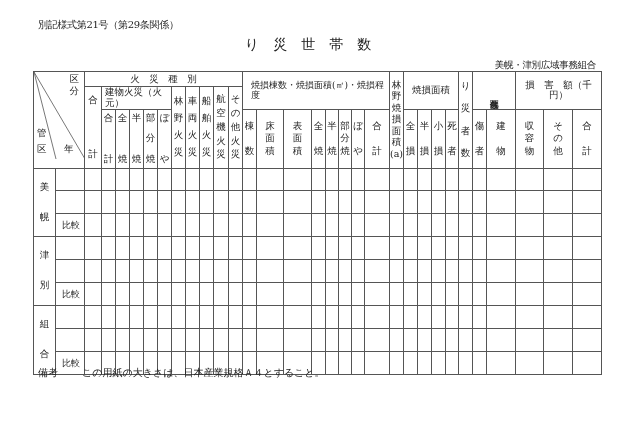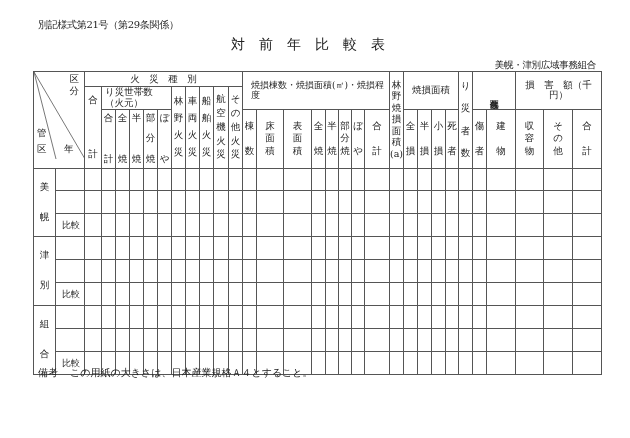--- a/index.html
+++ b/index.html
@@ -3,21 +3,21 @@
 <meta charset="utf-8">
 <style>
   html, body { margin: 0; padding: 0; background: #ffffff; }
   body { width: 630px; height: 438px; position: relative; overflow: hidden;
          font-family: "DejaVu Serif", "Liberation Serif", serif; color: #222; }
   .form-ref { position: absolute; left: 38px; top: 18px; font-size: 10px; letter-spacing: -0.3px; }
   .title { position: absolute; left: 0; width: 630px; top: 36px; text-align: center;
            font-size: 14px; letter-spacing: 14px; }
   .org { position: absolute; right: 34px; top: 59px; font-size: 9.5px; letter-spacing: -0.3px; }
   .note { position: absolute; left: 38px; top: 366px; font-size: 10px; }
-  .note .label { margin-right: 12px; }
+  .note .label { margin-right: 24px; }
   table.grid { position: absolute; left: 33px; top: 71px; border-collapse: collapse; table-layout: fixed; }
   table.grid td { border: 1px solid #555; padding: 0; text-align: center; vertical-align: middle;
                   font-size: 9.5px; line-height: 1.15; overflow: hidden; }
   .vert { display: flex; flex-direction: column; align-items: center; justify-content: space-between; height: 100%; }
   .vert span { display: block; }
   .vt { writing-mode: vertical-rl; text-orientation: upright; letter-spacing: 2px; margin: 0 auto; }
   .corner { position: relative; }
   .corner svg { position: absolute; left: 0; top: 0; }
   .corner .k1 { position: absolute; right: 5px; top: 2px; }
   .corner .k2 { position: absolute; right: 5px; top: 14px; }
@@ -27,21 +27,21 @@
   .cmp { text-align: left !important; padding-left: 6px !important; font-size: 9px !important; }
   .district { font-size: 10px; }
   .district .vert { height: 60px; justify-content: space-around; }
   .stack { display: flex; flex-direction: column; justify-content: space-between; height: 52px; align-items: center; }
   .stack3 { display: flex; flex-direction: column; justify-content: space-between; height: 70px; align-items: center; }
 </style>
 </head>
 <body>
 
 <div class="form-ref">別記様式第21号（第29条関係）</div>
-<div class="title">対前年比較表</div>
+<div class="title">り災世帯数</div>
 <div class="org">美幌・津別広域事務組合</div>
 
 <table class="grid">
   <colgroup>
     <col style="width:22px">
       <col style="width:29px">
     <col style="width:17px">
     <col style="width:14px">
       <col style="width:14px">
       <col style="width:14px">
@@ -112,21 +112,21 @@
     </td>
     <td colspan="4" rowspan="2">損　害　額（千円）</td>
   </tr>
   <tr style="height:13px">
     <td rowspan="2">
       <div class="stack3" style="height:64px">
             <span>合</span>
             <span>計</span>
           </div>
     </td>
-    <td colspan="5" style="text-align:left;padding-left:3px">り災世帯数（火元）</td>
+    <td colspan="5" style="text-align:left;padding-left:3px">建物火災（火元）</td>
     <td rowspan="2">
           <div class="stack3" style="height:62px">
             <span>林</span>
             <span>野</span>
             <span>火</span>
             <span>災</span>
           </div>
         </td>
     <td rowspan="2">
           <div class="stack3" style="height:62px">

